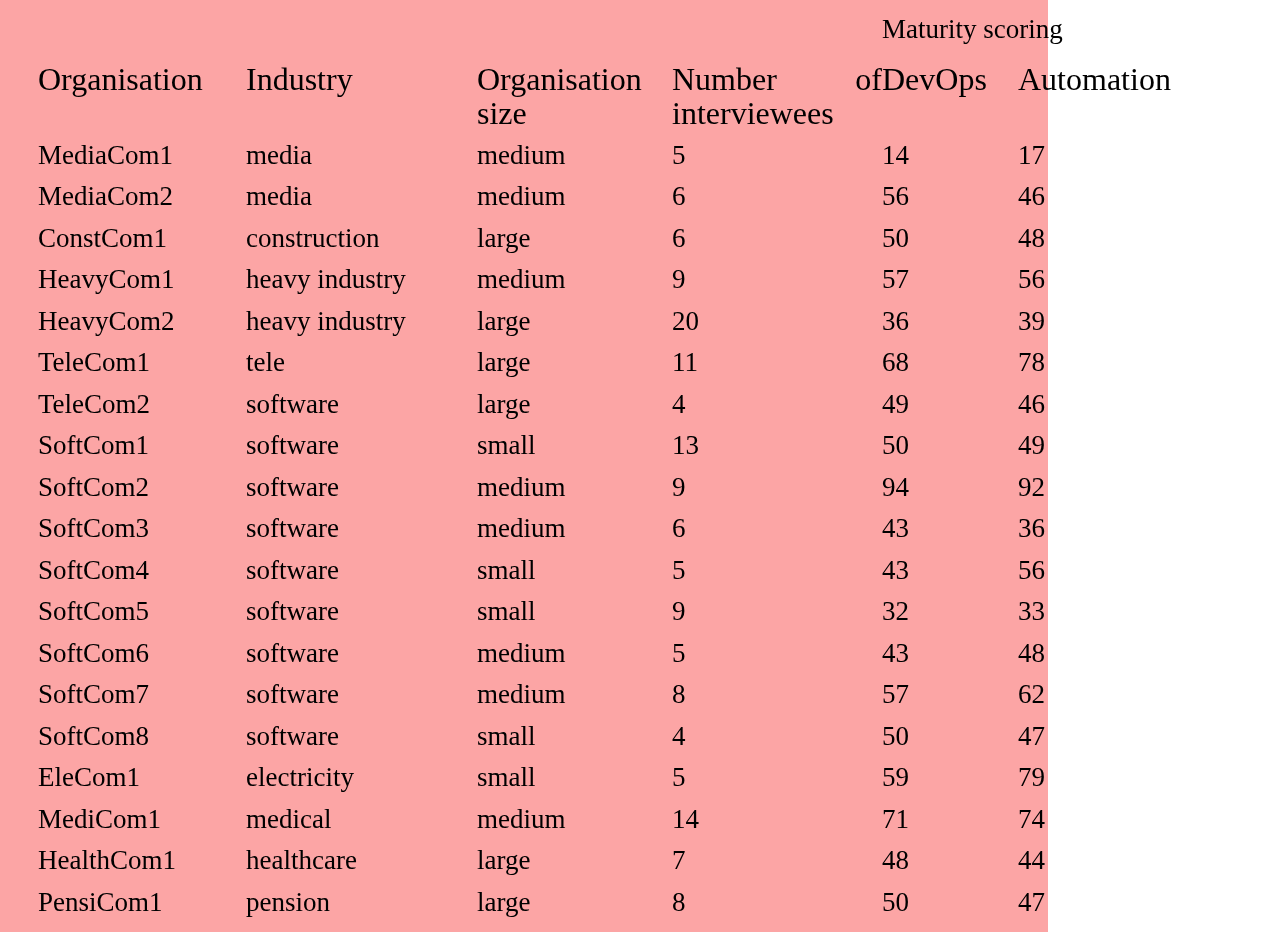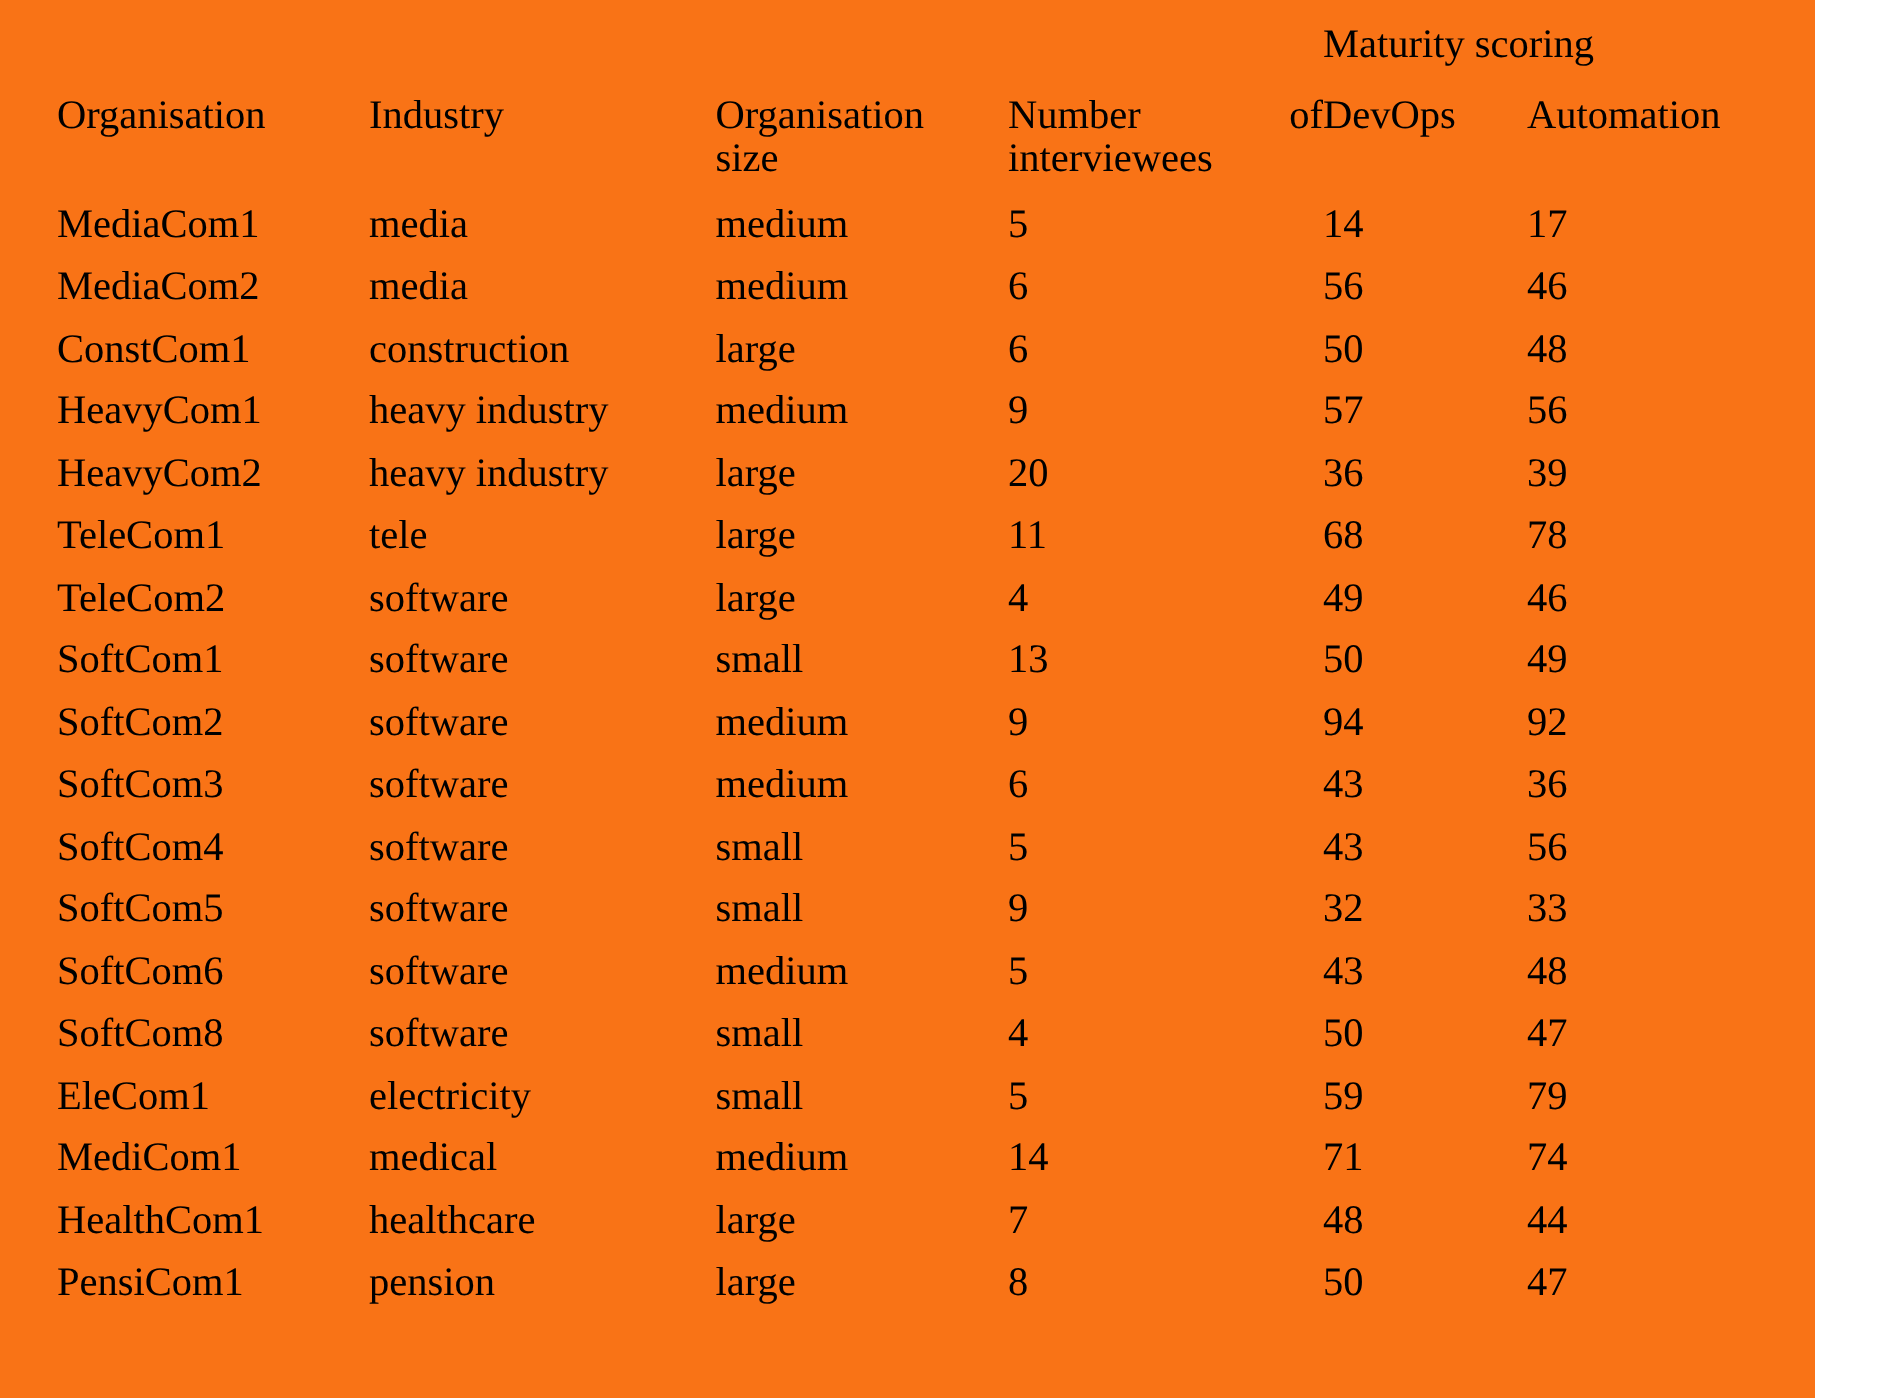--- a/index.html
+++ b/index.html
@@ -10,23 +10,23 @@
   body {
     width: 1262px;
     height: 932px;
     font-family: "Liberation Serif", "DejaVu Serif", serif;
     color: #000000;
     overflow: hidden;
   }
 
   .page {
     position: relative;
-    width: 1210px;
+    width: 1048px;
     height: 932px;
-    background: #f97316;
+    background: #fca5a5;
   }
 
   .table-wrap {
     position: absolute;
     left: 38px;
     top: 16px;
     width: 1180px;
   }
 
   table.booktabs {
@@ -82,21 +82,21 @@
   }
 
   
   .colhead td {
     height: 62px;
     vertical-align: bottom;
     padding-bottom: 6px;
   }
   .hcell {
     display: block;
-    font-size: 27px;
+    font-size: 32px;
     line-height: 1.07;
   }
   .hcell.justified {
     text-align: justify;
     text-align-last: justify;
   }
 
   
   tr.datarow td {
     height: 38.5px;
@@ -272,20 +272,28 @@
         </tr>
         <tr class="datarow">
           <td>SoftCom6</td>
           <td>software</td>
           <td>medium</td>
           <td>5</td>
           <td>43</td>
           <td>48</td>
         </tr>
         <tr class="datarow">
+          <td>SoftCom7</td>
+          <td>software</td>
+          <td>medium</td>
+          <td>8</td>
+          <td>57</td>
+          <td>62</td>
+        </tr>
+        <tr class="datarow">
           <td>SoftCom8</td>
           <td>software</td>
           <td>small</td>
           <td>4</td>
           <td>50</td>
           <td>47</td>
         </tr>
         <tr class="datarow">
           <td>EleCom1</td>
           <td>electricity</td>

